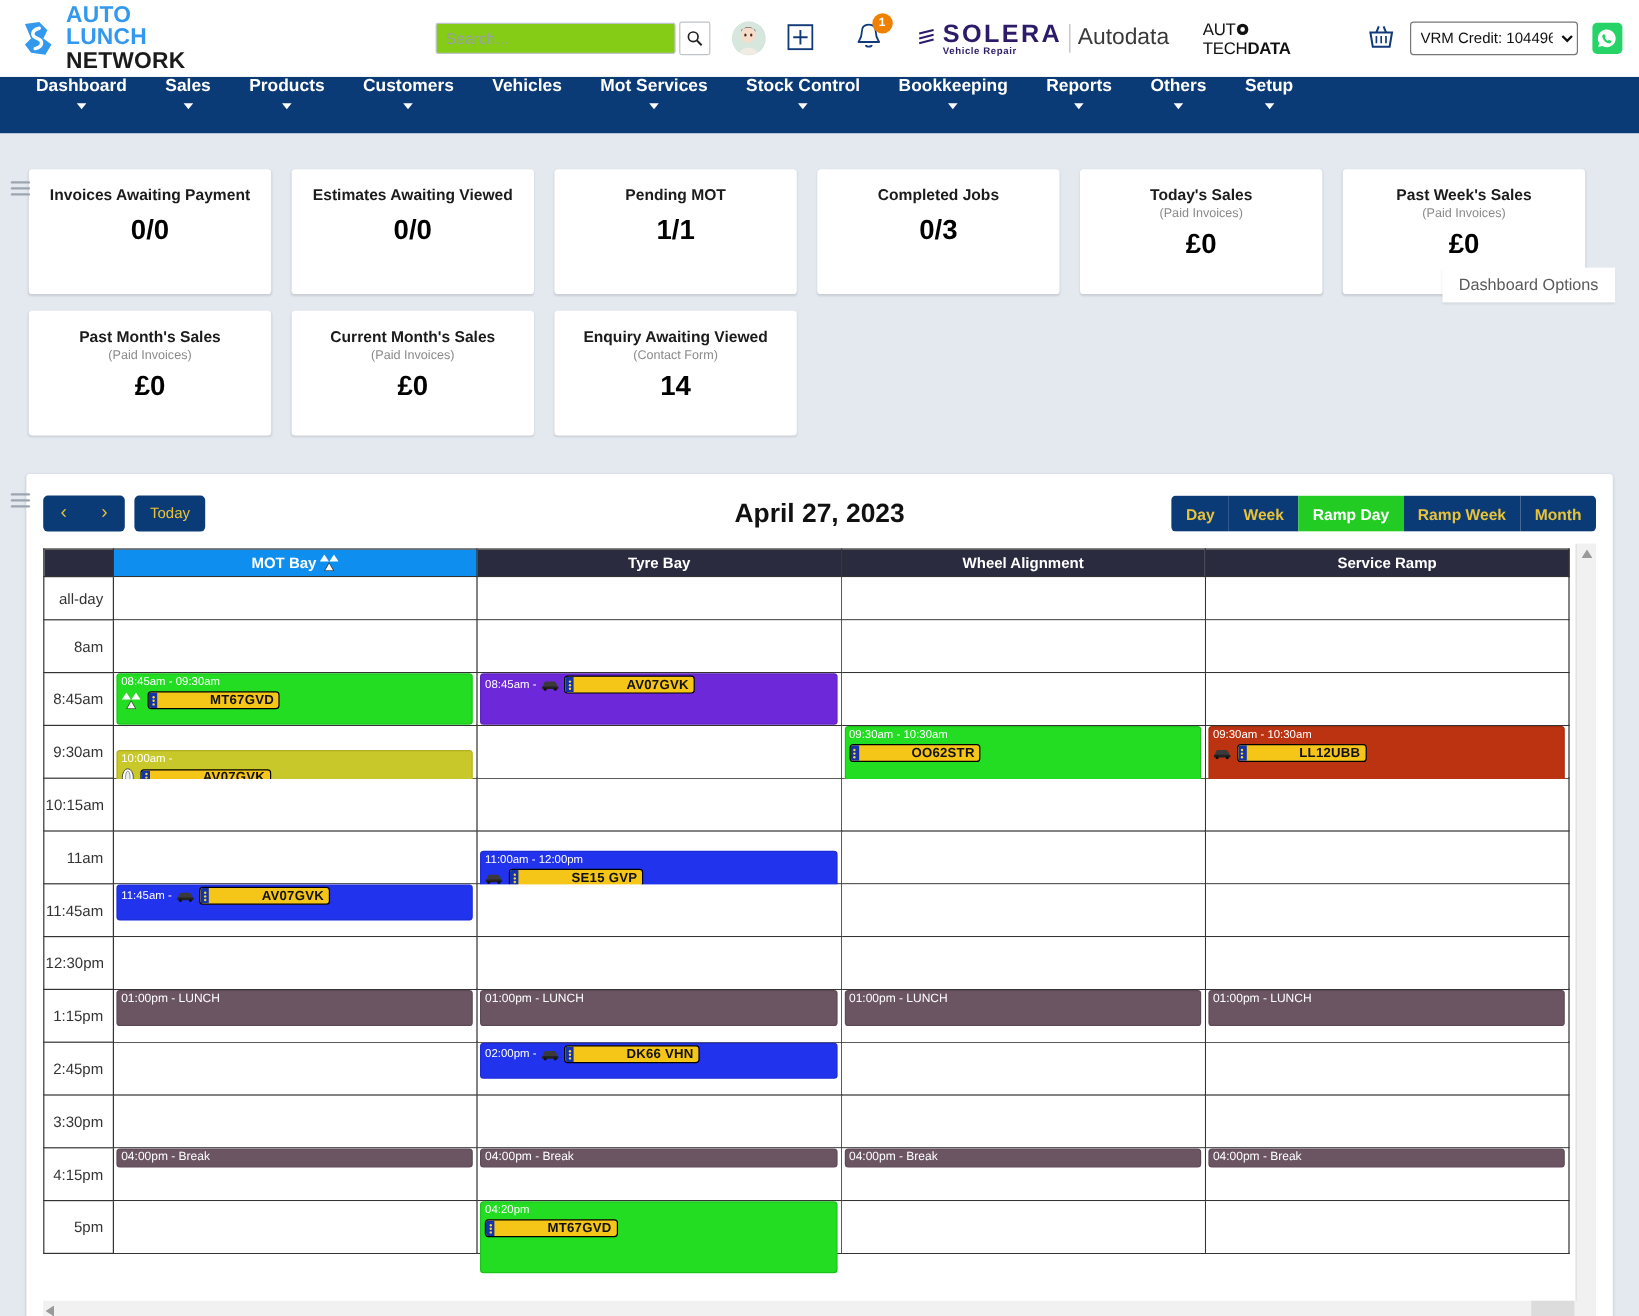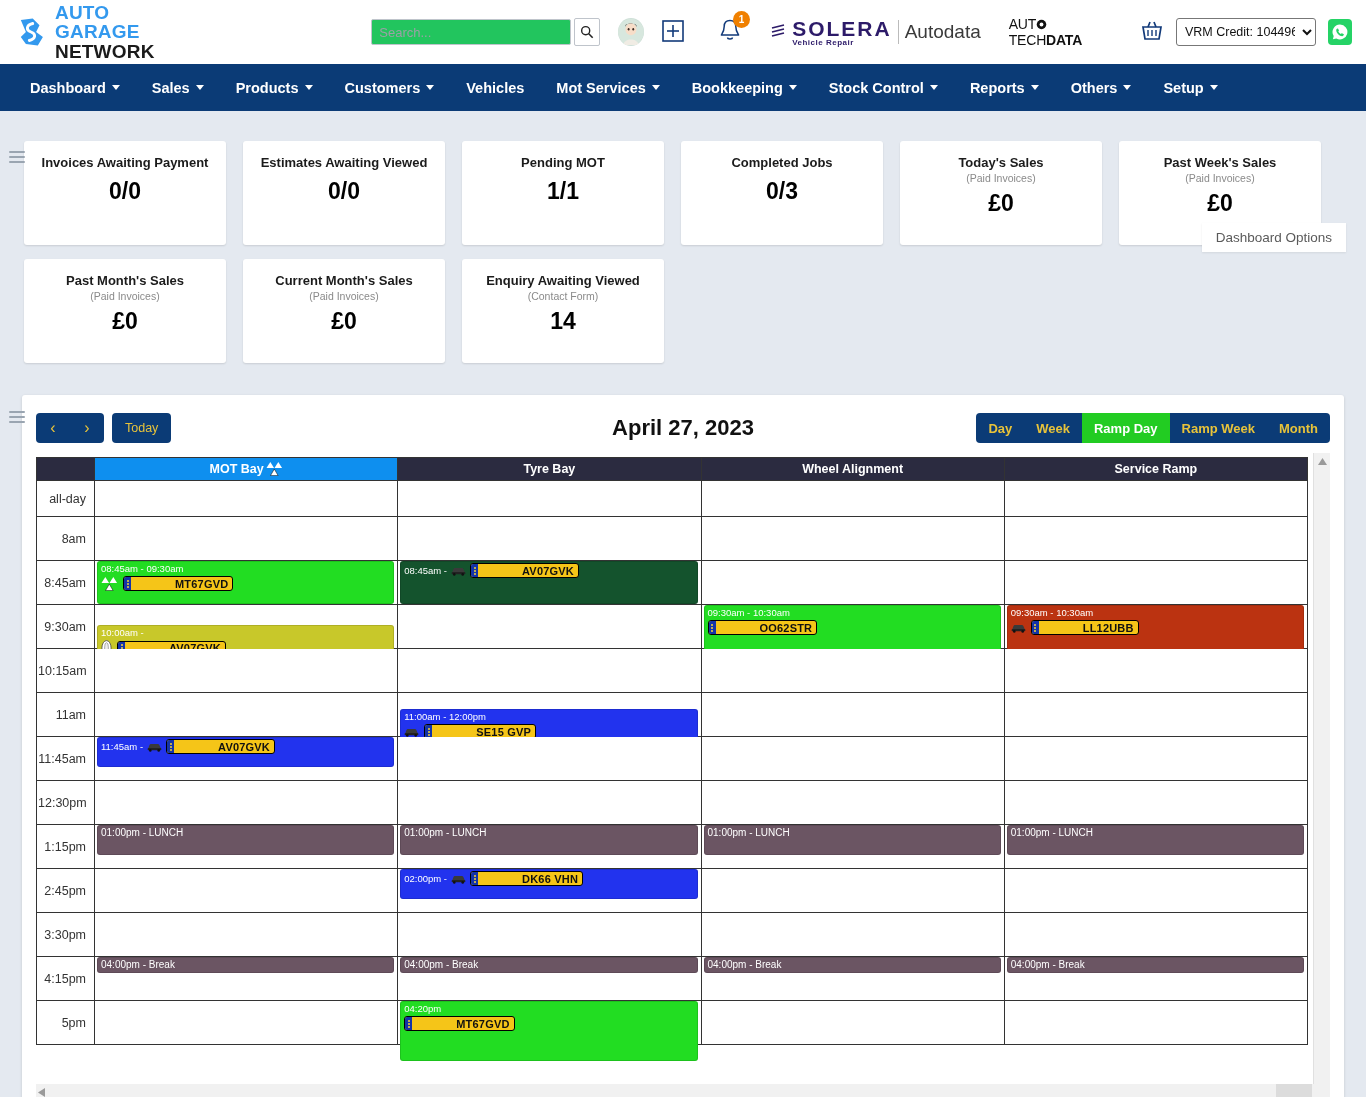--- a/index.html
+++ b/index.html
@@ -20,21 +20,21 @@
   }
   .logo-wrap{ display:flex; align-items:center; gap:7px; }
   .logo-mark{ width:34px; height:34px; flex:none; }
   .logo-text{ line-height:1.02; }
   .logo-line1{ font-size:19px; font-weight:bold; color:#3399ee; letter-spacing:.2px; }
   .logo-line2{ font-size:19px; font-weight:bold; color:#1b1b1b; letter-spacing:.2px; }
 
   .search-area{ display:flex; align-items:center; margin-left:186px; }
   .search-input{
     width:200px; height:26px; border:1px solid #bfc4cb; border-radius:2px;
-    padding:0 7px; font-size:13px; color:#555; background:#22c55e;
+    padding:0 7px; font-size:13px; color:#555; background:#84cc16;
     font-family:"Liberation Sans", sans-serif;
   }
   .search-input::placeholder{ color:#9aa0a6; }
   .search-btn{
     width:26px; height:28px; margin-left:3px; border:1px solid #bfc4cb;
     background:#fff; border-radius:2px; display:flex; align-items:center;
     justify-content:center; cursor:pointer;
   }
   .avatar{
     width:28px;height:28px;border-radius:50%;margin-left:18px;
@@ -67,20 +67,21 @@
 
   
   .navbar{
     height:47px; background:#0b3b76; display:flex; align-items:center;
     padding-left:14px;
   }
   .nav-item{
     color:#fff; font-size:14.5px; font-weight:bold; padding:0 16px;
     height:47px; display:flex; align-items:center; gap:6px; cursor:pointer;
     white-space:nowrap;
+    flex-direction:column;
   }
   .caret{ width:0;height:0;border-left:4px solid transparent;border-right:4px solid transparent;border-top:5px solid #fff; }
 
   
   .dash-options{
     position:absolute; right:20px; top:112px; background:#fff;
     padding:7px 14px; font-size:13.5px; color:#5a5a5a; z-index:5;
     box-shadow:0 1px 2px rgba(0,0,0,.08);
   }
 
@@ -190,21 +191,21 @@
 </head>
 <body>
 
 <div class="topbar">
   <div class="logo-wrap">
     <svg class="logo-mark" viewBox="0 0 40 40">
       <path d="M8 6 L22 4 L30 12 L26 20 L34 26 L28 36 L14 34 L8 26 L14 20 Z" fill="#3399ee"></path>
       <path d="M22 10 C14 12 14 18 20 20 C26 22 26 28 18 30" stroke="#fff" stroke-width="3.4" fill="none" stroke-linecap="round"></path>
     </svg>
     <div class="logo-text">
-      <div class="logo-line1">AUTO GARAGE</div>
+      <div class="logo-line1">AUTO LUNCH</div>
       <div class="logo-line2">NETWORK</div>
     </div>
   </div>
 
   <div class="search-area">
     <input class="search-input" value="" placeholder="Search..." style="">
     <div class="search-btn">
       <svg width="14" height="14" viewBox="0 0 16 16">
         <circle cx="6.5" cy="6.5" r="4.6" fill="none" stroke="#222" stroke-width="1.6"></circle>
         <line x1="10" y1="10" x2="14.5" y2="14.5" stroke="#222" stroke-width="1.8"></line>
@@ -294,25 +295,25 @@
       <span class="caret"></span>
     </div>
     <div class="nav-item">
       <span>Vehicles</span>
     </div>
     <div class="nav-item">
       <span>Mot Services</span>
       <span class="caret"></span>
     </div>
     <div class="nav-item">
+      <span>Stock Control</span>
+      <span class="caret"></span>
+    </div>
+    <div class="nav-item">
       <span>Bookkeeping</span>
-      <span class="caret"></span>
-    </div>
-    <div class="nav-item">
-      <span>Stock Control</span>
       <span class="caret"></span>
     </div>
     <div class="nav-item">
       <span>Reports</span>
       <span class="caret"></span>
     </div>
     <div class="nav-item">
       <span>Others</span>
       <span class="caret"></span>
     </div>
@@ -461,21 +462,21 @@
                       <i></i>
                       <i></i>
                       <i></i>
                     </span>
                     <span class="plate-txt">MT67GVD</span>
                   </span>
                 </div>
               </div>
             </td>
             <td class="slot">
-              <div class="ev" style="background: #14532d; top: 0px; height: 43px;">
+              <div class="ev" style="background: #6d28d9; top: 0px; height: 43px;">
                 <div class="ev-time">
                   <span>08:45am -</span>
                   <svg width="15" height="11" viewBox="0 0 15 11">
                     <path d="M1.2 7.4 L2.4 4.2 C2.7 3.3 3.3 2.9 4.3 2.9 L10.4 2.9 C11.4 2.9 12.1 3.4 12.5 4.2 L13.8 7.4 Z" fill="#3a3a3a"></path>
                     <rect x=".6" y="7" width="13.8" height="2.2" rx="1" fill="#222"></rect>
                     <circle cx="3.3" cy="9.4" r="1.3" fill="#111"></circle>
                     <circle cx="11.7" cy="9.4" r="1.3" fill="#111"></circle>
                   </svg>
                   <span class="plate">
                     <span class="plate-gb">

